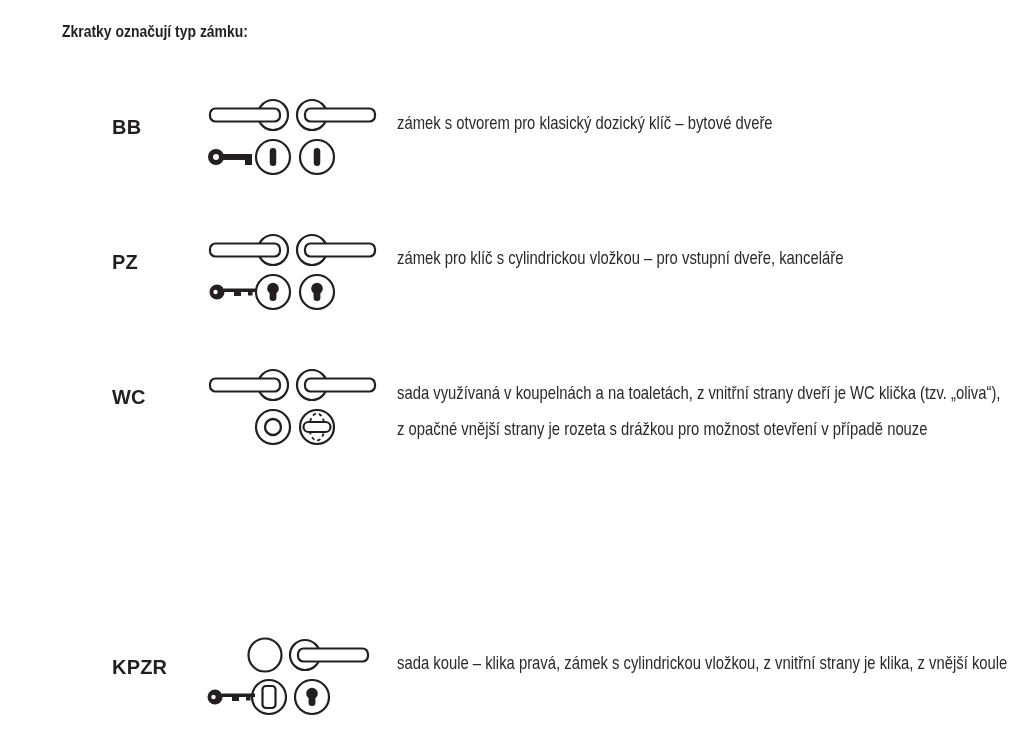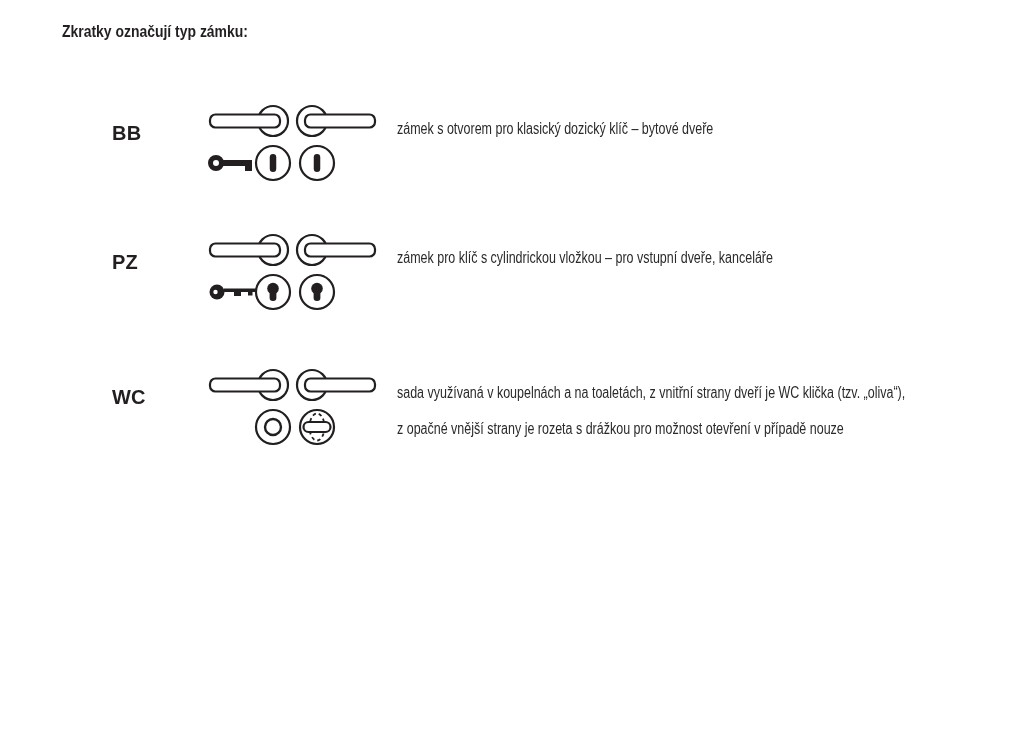--- a/index.html
+++ b/index.html
@@ -5,21 +5,21 @@
   html,body{margin:0;padding:0;background:#ffffff;}
   .page{position:relative;width:1011px;height:732px;background:#ffffff;overflow:hidden;
         font-family:"Liberation Sans",sans-serif;color:#2a2a2a;}
   .title{position:absolute;left:17px;top:22px;font-size:17px;font-weight:bold;color:#231f20;white-space:nowrap;margin-left:45px;}
   .cond{display:inline-block;transform:scaleX(0.78);transform-origin:0 50%;white-space:nowrap;}
   .title .cond{transform:scaleX(0.82);}
   .row{position:absolute;left:0;width:1011px;height:85px;}
   .code{position:absolute;left:112px;top:21px;font-size:20px;font-weight:bold;color:#231f20;letter-spacing:0.2px;}
   .icons{position:absolute;left:205px;top:0;width:175px;height:85px;}
   .desc{position:absolute;left:397px;top:10px;}
-  .desc .line{line-height:36px;font-size:16px;color:#2a2a2a;height:36px;}
+  .desc .line{line-height:36px;font-size:19px;color:#2a2a2a;height:36px;}
   .defs-holder{position:absolute;width:0;height:0;overflow:hidden;}
 </style>
 </head>
 <body>
 
 <div class="page">
 
   <svg class="defs-holder" aria-hidden="true">
     <defs>
       <g id="sym-lever-left">
@@ -63,21 +63,21 @@
       <g id="sym-cyl-key">
         <circle cx="7" cy="0" r="7.5" fill="#231f20"></circle>
         <circle cx="5.5" cy="0" r="2.2" fill="#ffffff"></circle>
         <path d="M14 -3.5 L47 -3.5 L47 0 L42.5 0 L42.5 3.5 L38 3.5 L38 0 L31 0 L31 4 L24 4 L24 0 L14 0 Z" fill="#231f20"></path>
       </g>
     </defs>
   </svg>
 
   <div class="title"><span class="cond">Zkratky označují typ zámku:</span></div>
 
-  <div class="row" style="top:101px">
+  <div class="row" style="top:95px">
     <div class="code">BB</div>
     <svg class="icons" viewBox="0 0 175 85">
       <use href="#sym-lever-left" x="68" y="20"></use>
       <use href="#sym-lever-right" x="107" y="20"></use>
       <use href="#sym-classic-key" x="5" y="62"></use>
       <use href="#sym-esc-classic" x="68" y="62"></use>
       <use href="#sym-esc-classic" x="112" y="62"></use>
     </svg>
     <div class="desc">
       <div class="line"><span class="cond">zámek s otvorem pro klasický dozický klíč – bytové dveře</span></div>
@@ -106,14 +106,27 @@
       <use href="#sym-cyl-key" x="5" y="62"></use>
       <use href="#sym-esc-cyl" x="68" y="62"></use>
       <use href="#sym-esc-cyl" x="112" y="62"></use>
     </svg>
     <div class="desc">
       <div class="line"><span class="cond">zámek pro klíč s cylindrickou vložkou – pro vstupní dveře, kanceláře</span></div>
     </div>
   </div>
 
 
+  <div class="row" style="top:635px">
+    <div class="code">KPZR</div>
+    <svg class="icons" viewBox="0 0 175 85">
+      <use href="#sym-knob" x="60" y="20"></use>
+      <use href="#sym-lever-right" x="100" y="20"></use>
+      <use href="#sym-cyl-key" x="3" y="62"></use>
+      <use href="#sym-esc-blank" x="64" y="62"></use>
+      <use href="#sym-esc-cyl" x="107" y="62"></use>
+    </svg>
+    <div class="desc">
+      <div class="line"><span class="cond">sada koule – klika pravá, zámek s cylindrickou vložkou, z vnitřní strany je klika, z vnější koule</span></div>
+    </div>
+  </div>
 
 </div>
 
 </body></html>

